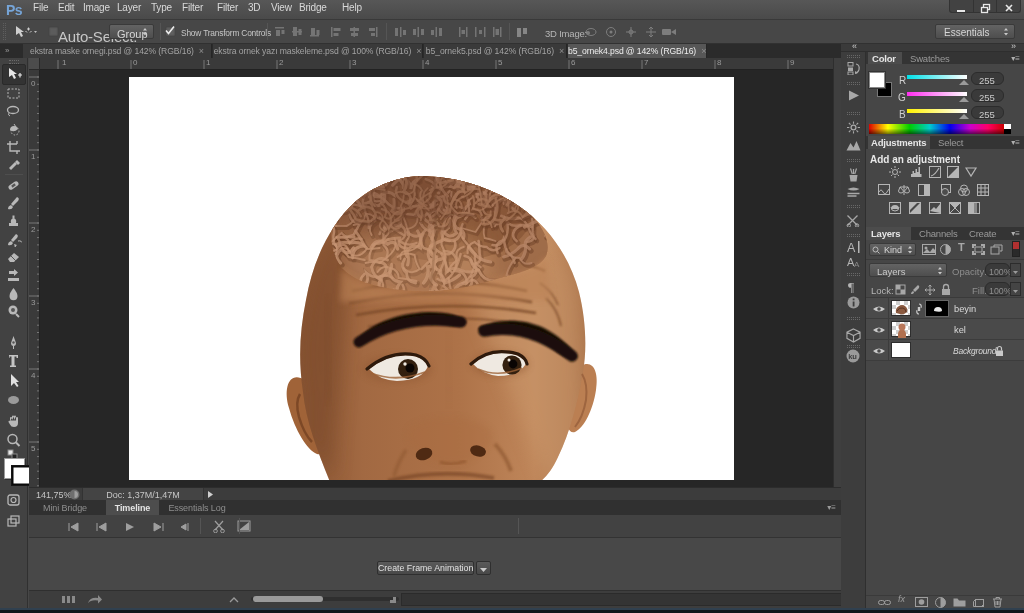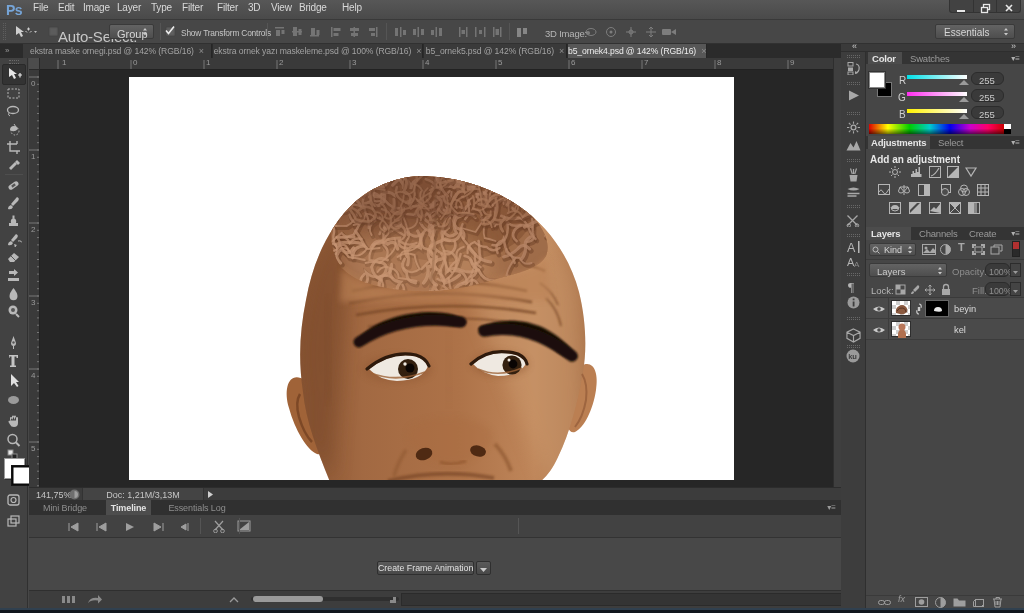--- a/index.html
+++ b/index.html
@@ -898,28 +898,28 @@
     <span class="rnum" style="left:2px;top:301px">4</span><span class="rnum" style="left:2px;top:374px">5</span>
   </div>
   <div id="rcorner" class="abs"></div>
   <div id="vscroll" class="abs"></div>
   <div id="statusbar" class="abs">
     <span style="position:absolute;left:7px;top:2px">141,75%</span>
     <svg style="position:absolute;left:40px;top:1px" width="11" height="11">
         <circle cx="5.5" cy="5.5" r="5" fill="#6e6e6e"></circle>
         <path d="M5.5 2 a3.5 3.5 0 0 1 0 7 z" fill="#9e9e9e"></path>
       </svg>
-    <div style="position:absolute;left:53px;top:0;width:122px;height:13px;background:#444;border-left:1px solid #333;border-right:1px solid #333;text-align:center;padding-top:2px">Doc: 1,21M/3,13M</div>
+    <div style="position:absolute;left:53px;top:0;width:122px;height:13px;background:#444;border-left:1px solid #333;border-right:1px solid #333;text-align:center;padding-top:2px">Doc: 1,37M/1,47M</div>
     <svg style="position:absolute;left:177px;top:2px" width="9" height="9">
         <path d="M2 1 l5 3.5 L2 8z" fill="#cfcfcf"></path>
       </svg>
   </div>
   <div id="tlTabs" class="abs">
     <span class="ptab" style="left:10px;width:52px">Mini Bridge</span>
-    <div class="ptab act" style="left:77px;width:45px">Timeline</div>
+    <div class="ptab act" style="left:77px;width:53px">Timeline</div>
     <span class="ptab" style="left:126px;width:84px">Essentials Log</span>
     <span style="position:absolute;right:5px;top:3px;color:#9a9a9a;font-size:8px">▾≡</span>
   </div>
   <div id="tlCtrl" class="abs">
     <svg style="position:absolute;left:39px;top:6px" width="200" height="12">
       <path d="M1 2 v8 M10 2 L3 6 l7 4z" fill="#9e9e9e" stroke="#9e9e9e" stroke-width="1"></path>
       <path d="M38 2 L31 6 l7 4z M29 2 v8" fill="#9e9e9e" stroke="#9e9e9e"></path>
       <path d="M58 2 l8 4 l-8 4z" fill="#9e9e9e"></path>
       <path d="M86 2 l7 4 l-7 4z M95 2 v8" fill="#9e9e9e" stroke="#9e9e9e"></path>
       <path d="M118 3 l-5 3 l5 3z M120 2 v8" fill="#9e9e9e" stroke="#9e9e9e" stroke-width="1"></path>
@@ -1239,20 +1239,33 @@
         <svg class="eye">
             <path d="M0 4 Q6 -1 12 4 Q6 9 0 4z" fill="#c9c9c9"></path>
             <circle cx="6" cy="4" r="1.8" fill="#4a4a4a"></circle>
           </svg>
         <div style="position:absolute;left:22px;top:0;width:1px;height:21px;background:#3c3c3c"></div>
         <div class="chk" style="left:25px"><svg width="20" height="16">
               <path d="M6 16 q-1 -8 4 -9 q5 1 4 9z" fill="#b07050"></path>
               <circle cx="10" cy="5" r="3.5" fill="#b8775a"></circle>
             </svg></div>
         <span style="position:absolute;left:88px;top:6px;color:#d9d9d9;font-size:9.3px">kel</span>
+      </div>
+      <div class="lrow" style="top:100px">
+        <svg class="eye">
+            <path d="M0 4 Q6 -1 12 4 Q6 9 0 4z" fill="#c9c9c9"></path>
+            <circle cx="6" cy="4" r="1.8" fill="#4a4a4a"></circle>
+          </svg>
+        <div style="position:absolute;left:22px;top:0;width:1px;height:21px;background:#3c3c3c"></div>
+        <div style="position:absolute;left:25px;top:2px;width:20px;height:16px;background:#fff;border:1px solid #2e2e2e"></div>
+        <span style="position:absolute;left:87px;top:6px;color:#d9d9d9;font-size:8.5px;font-style:italic;letter-spacing:-0.2px">Background</span>
+        <svg style="position:absolute;left:128px;top:5px" width="11" height="12">
+            <rect x="2" y="5.5" width="7" height="5.5" fill="#c9c9c9"></rect>
+            <path d="M3.5 5.5 V3.5 a2 2 0 0 1 4 0 V5.5" fill="none" stroke="#c9c9c9" stroke-width="1.2"></path>
+          </svg>
       </div>
 
       <div style="position:absolute;left:0;top:355px;width:158px;height:13px;border-top:1px solid #3a3a3a">
         <svg style="position:absolute;left:12px;top:2px" width="13" height="9">
             <rect x="0.5" y="2.5" width="6" height="4" rx="2" fill="none" stroke="#9e9e9e"></rect>
             <rect x="6.5" y="2.5" width="6" height="4" rx="2" fill="none" stroke="#9e9e9e"></rect>
           </svg>
         <span style="position:absolute;left:32px;top:-2px;color:#9e9e9e;font-size:9px;font-style:italic">fx</span>
         <svg style="position:absolute;left:49px;top:1px" width="13" height="10">
             <rect x="0.5" y="0.5" width="12" height="9" fill="none" stroke="#9e9e9e"></rect>

